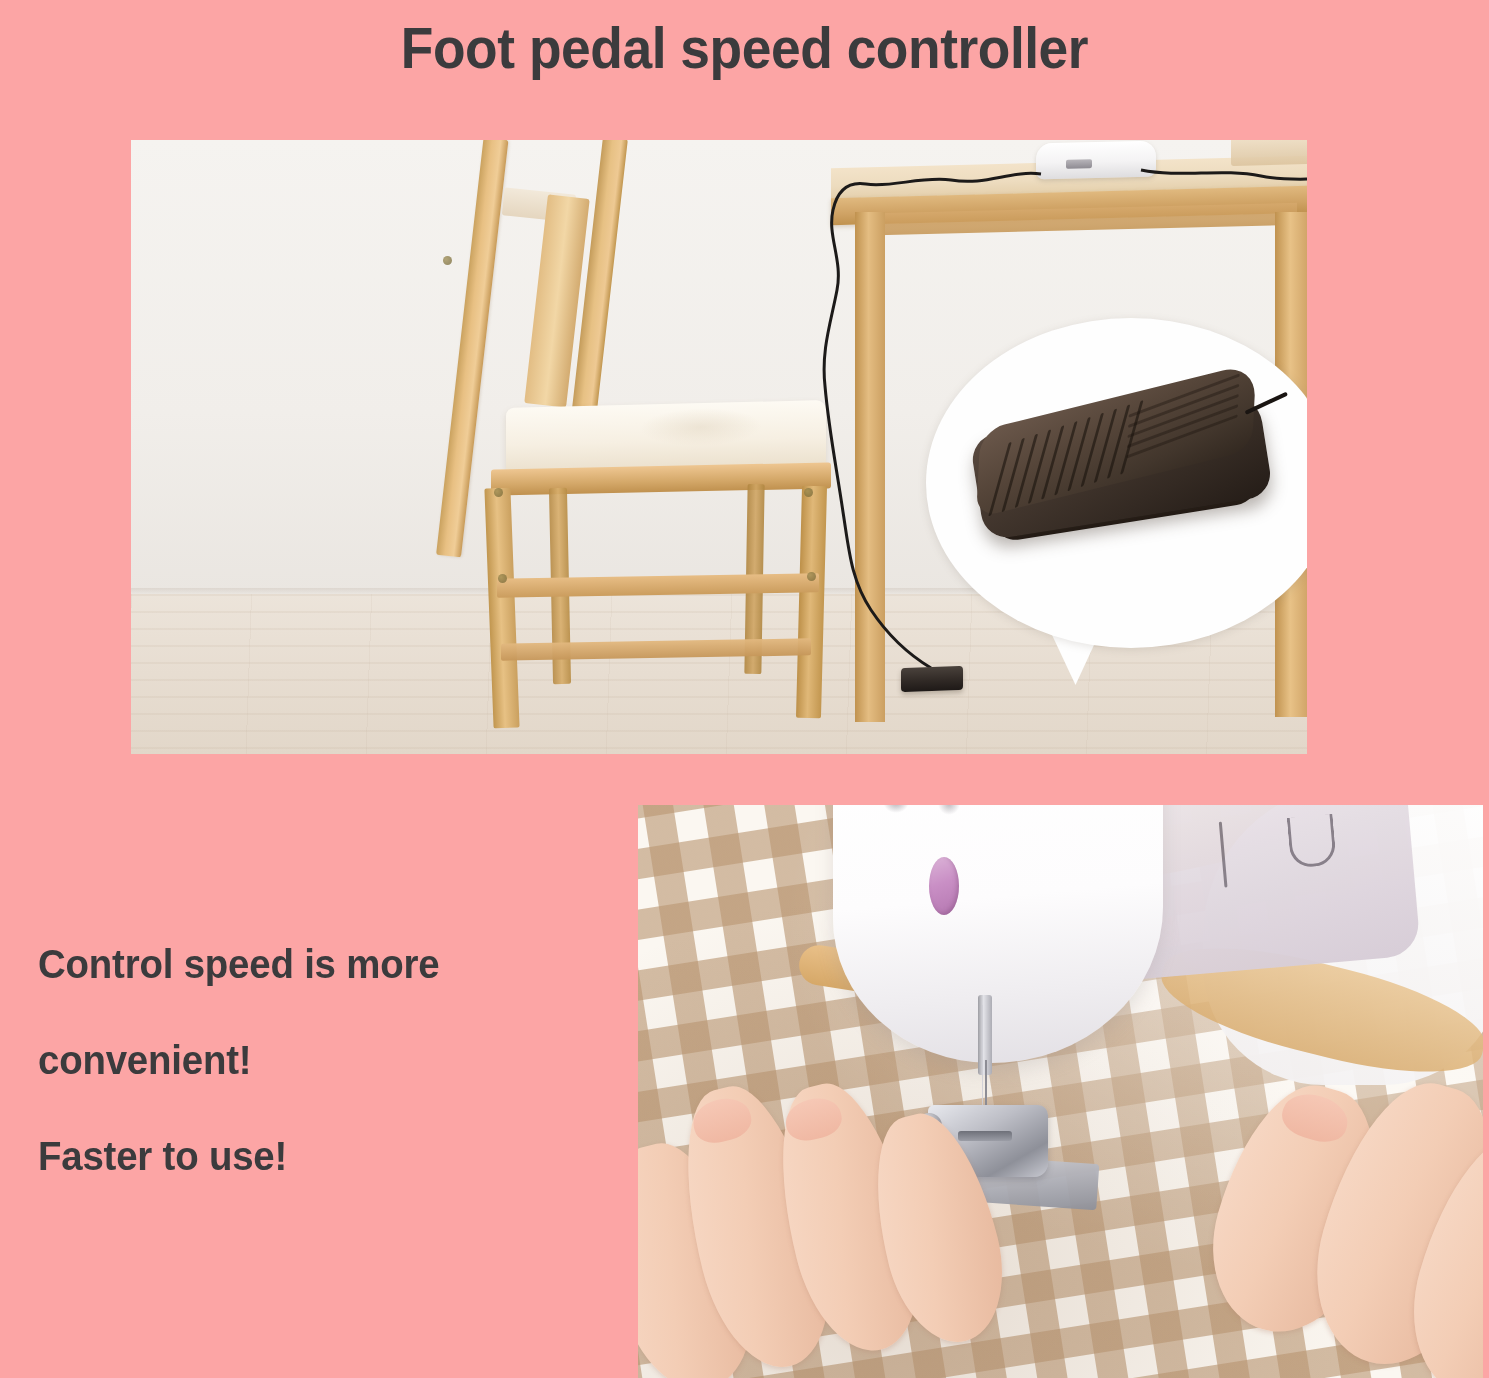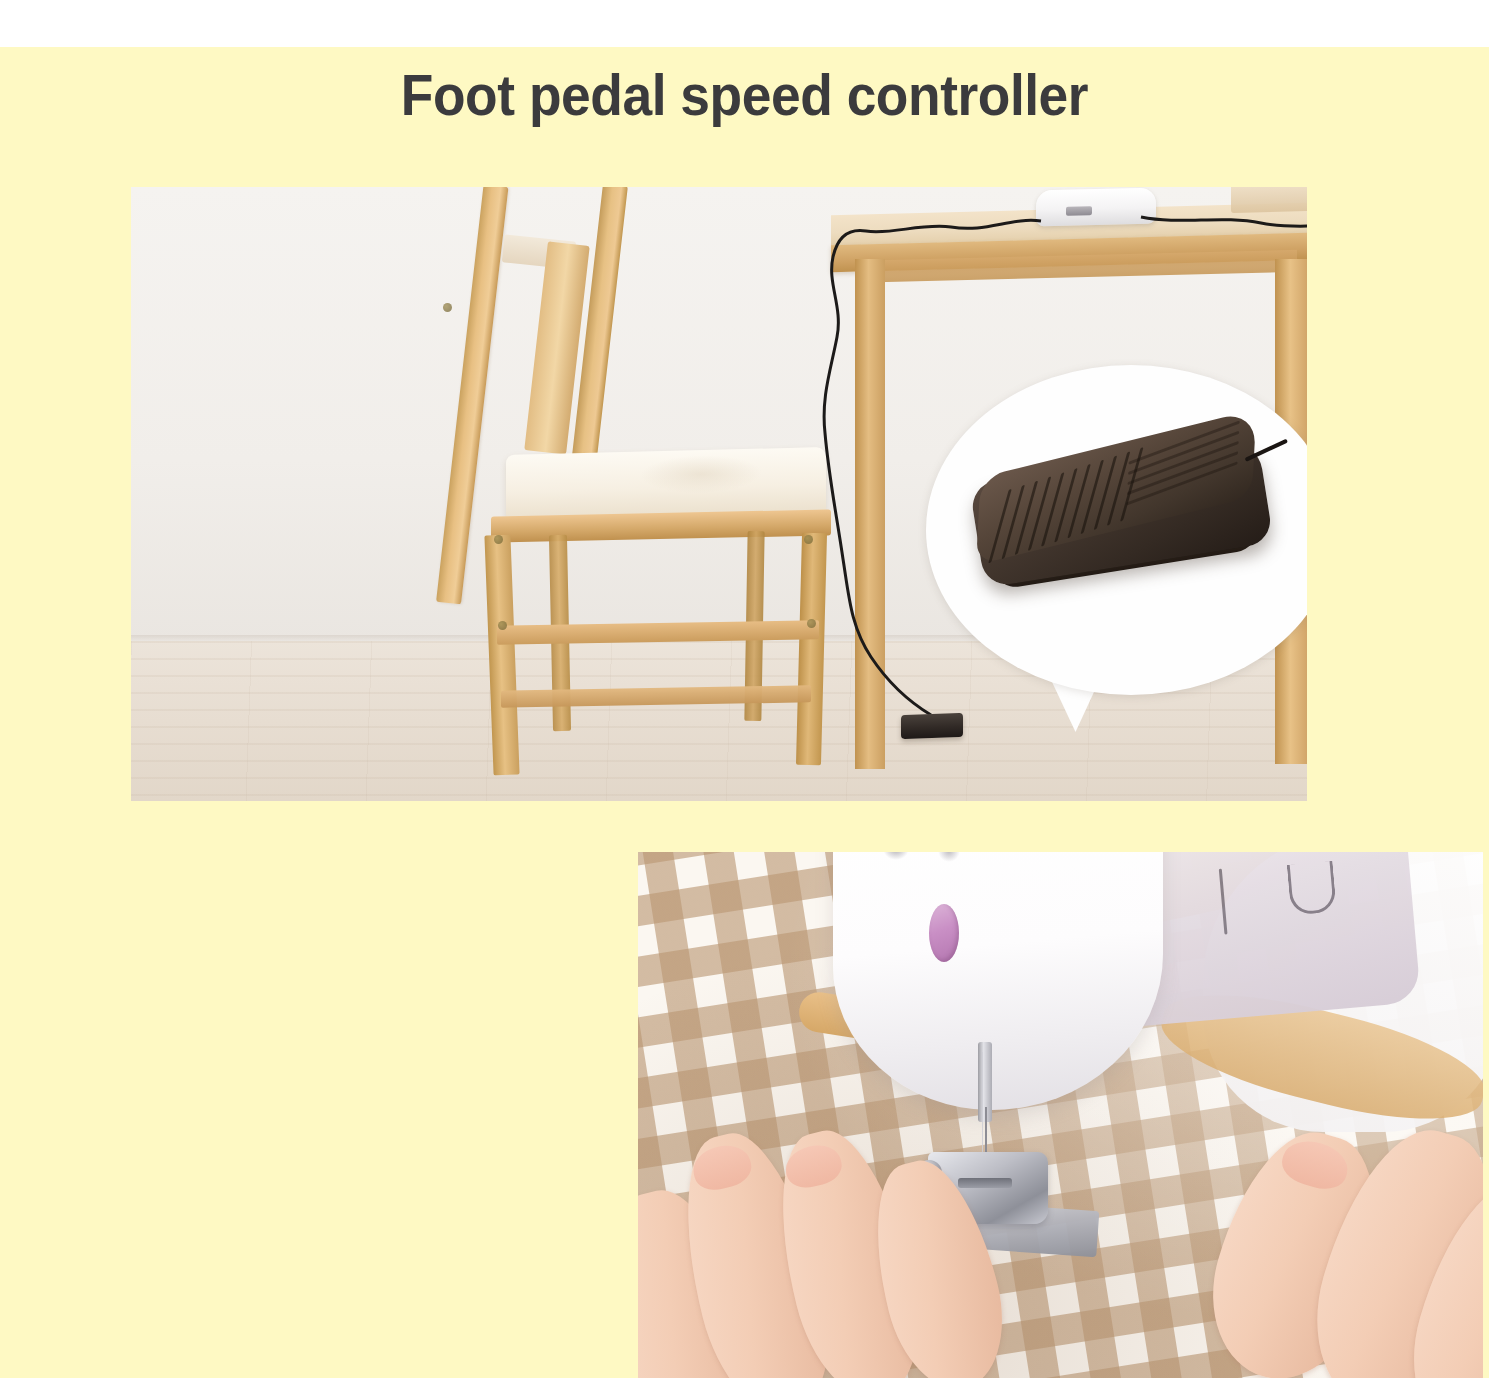--- a/index.html
+++ b/index.html
@@ -3,21 +3,21 @@
 <meta charset="utf-8">
 <style>
   html,body{margin:0;padding:0;}
   body{
     width:1489px;height:1378px;
     background:#ffffff;
     font-family:"Liberation Sans", sans-serif;
     overflow:hidden;
     position:relative;
   }
-  .page{position:absolute;inset:0;background:#fef9c3;margin-top:47px;}
+  .page{position:absolute;inset:0;background:#fca5a5;}
 
   
   .title{
     position:absolute;left:0;top:14px;width:1489px;
     text-align:center;
     font-size:58px;
     font-weight:bold;
     color:#3b3b3d;
     letter-spacing:-0.5px;
     transform:scaleX(0.92);
@@ -301,20 +301,25 @@
               <i style="top:24px"></i>
             <i style="top:34px"></i>
               <i style="top:44px"></i>
           </div>
         </div>
         <div class="prod-cord"></div>
       </div>
     </div>
   </div>
 
+  <div class="copy">
+    <div class="ln l1">Control speed is more</div>
+    <div class="ln l2">convenient!</div>
+    <div class="ln l3">Faster to use!</div>
+  </div>
 
   <div class="photo-bottom">
     <div class="bg-soft"></div>
     <div class="gingham"></div>
     <div class="gingham-sh"></div>
     <div class="table-wood"></div>
     <div class="whitebg-r"></div>
     <div class="table-wood2"></div>
 
     <div class="arm">

